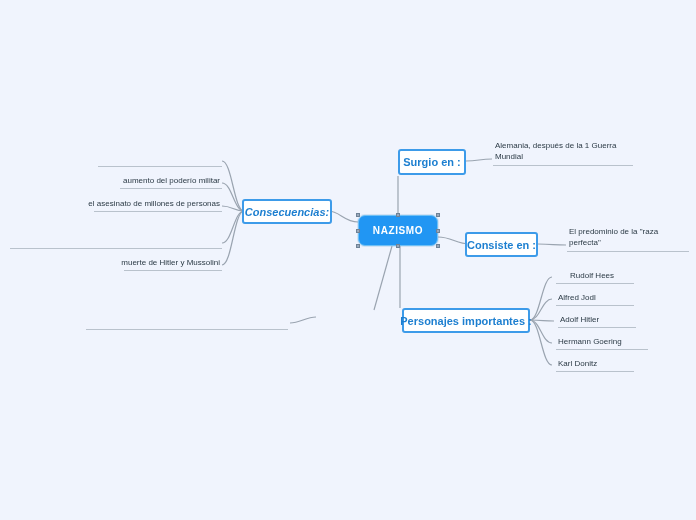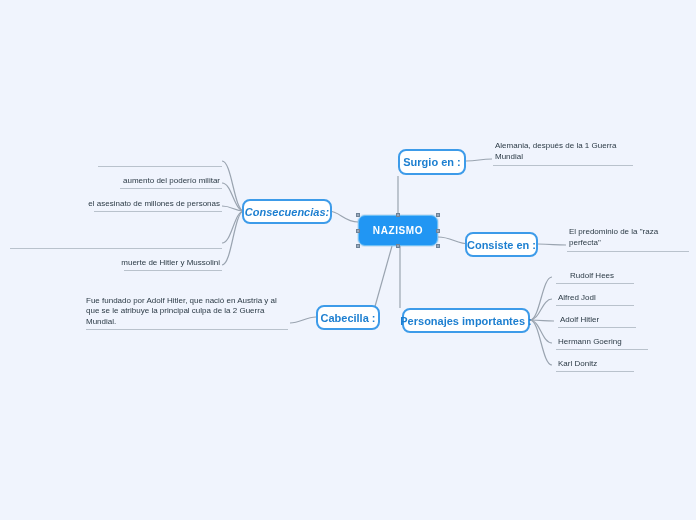--- a/index.html
+++ b/index.html
@@ -52,21 +52,21 @@
     width: 4px;
     height: 4px;
     background: #9aa9bb;
     border: 1px solid #6f8296;
     box-sizing: border-box;
   }
   
   .branch {
     background: #ffffff;
     border: 2px solid #3d9be9;
-    border-radius: 8px;
+    border-radius: 3px;
     color: #1d7fd0;
     font-weight: bold;
     font-size: 11px;
     display: flex;
     align-items: center;
     justify-content: center;
     padding: 0 24px;
   }
   
   .leaf {
@@ -174,26 +174,20 @@
   <div class="node leaf right" style="left:558px; top:335px; width:100px; height:13px;">
     <span>Hermann Goering</span>
   </div>
   <div class="leaf-underline" style="left:556px; top:349px; width:92px;"></div>
 
   <div class="node leaf right" style="left:558px; top:357px; width:90px; height:13px;">
     <span>Karl Donitz</span>
   </div>
   <div class="leaf-underline" style="left:556px; top:371px; width:78px;"></div>
 
-  <div class="node branch" style="left:316px; top:305px; width:64px; height:25px;">
-    <span>Cabecilla :</span>
-  </div>
-  <div class="node leaf left-block" style="left:86px; top:306px; width:200px; height:22px;">
-    <span>Fue fundado por Adolf Hitler, que nació en Austria y al que se le atribuye la principal culpa de la 2 Guerra Mundial.</span>
-  </div>
   <div class="leaf-underline" style="left:86px; top:329px; width:202px;"></div>
 
   <div class="node branch" style="left:242px; top:199px; width:90px; height:25px;font-style:italic;">
     <span>Consecuencias:</span>
   </div>
 
   <div class="leaf-underline" style="left:98px; top:166px; width:124px;"></div>
 
   <div class="node leaf left" style="left:90px; top:174px; width:130px; height:13px;">
     <span>aumento del poderío militar</span>

